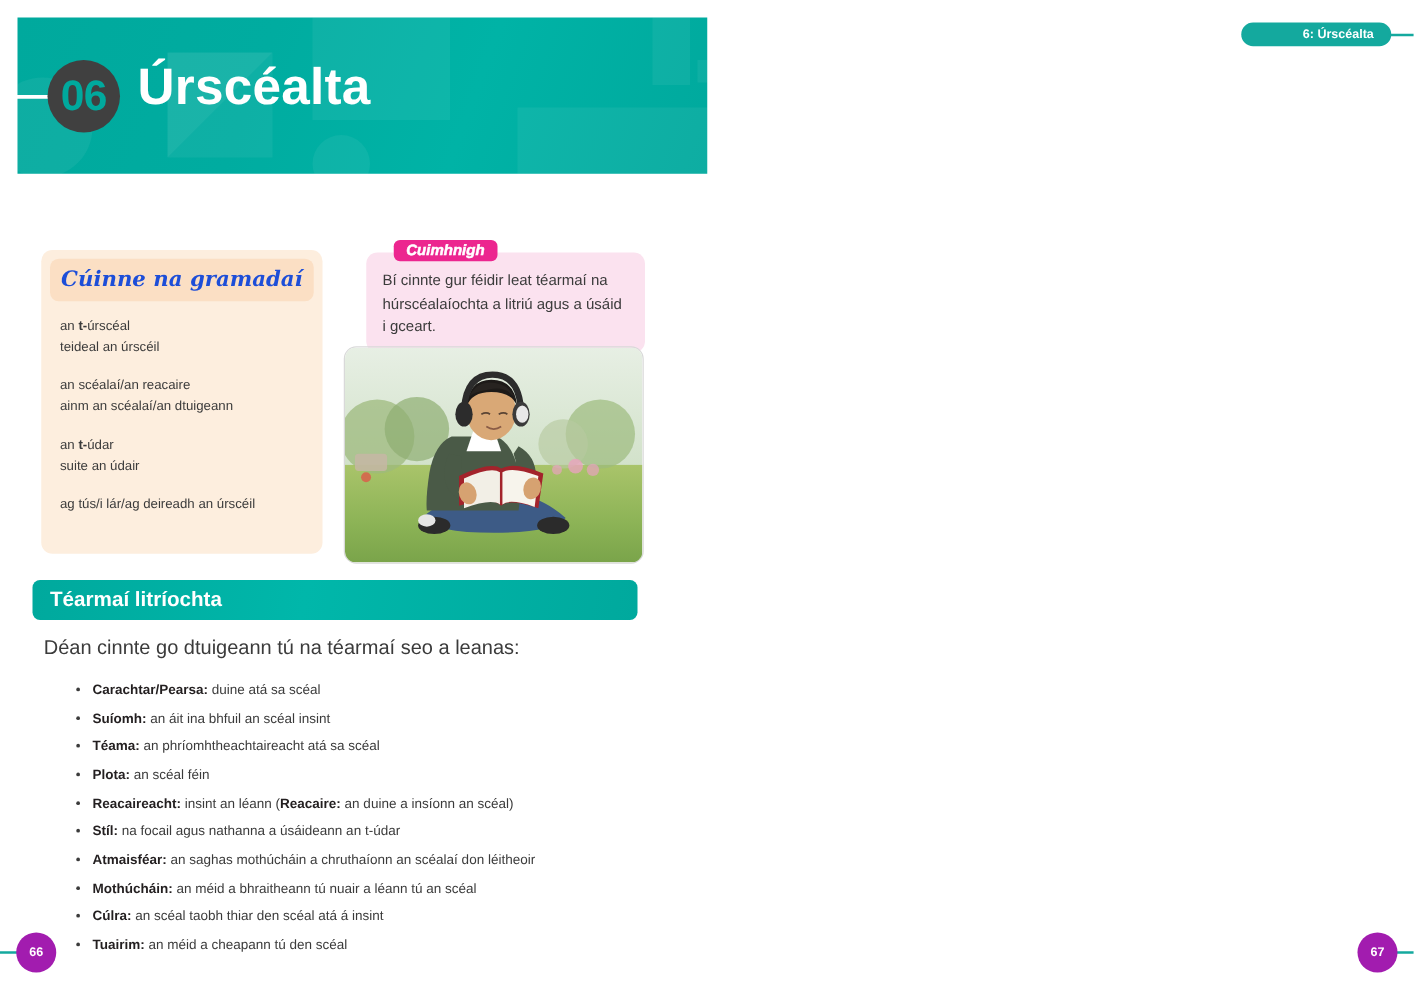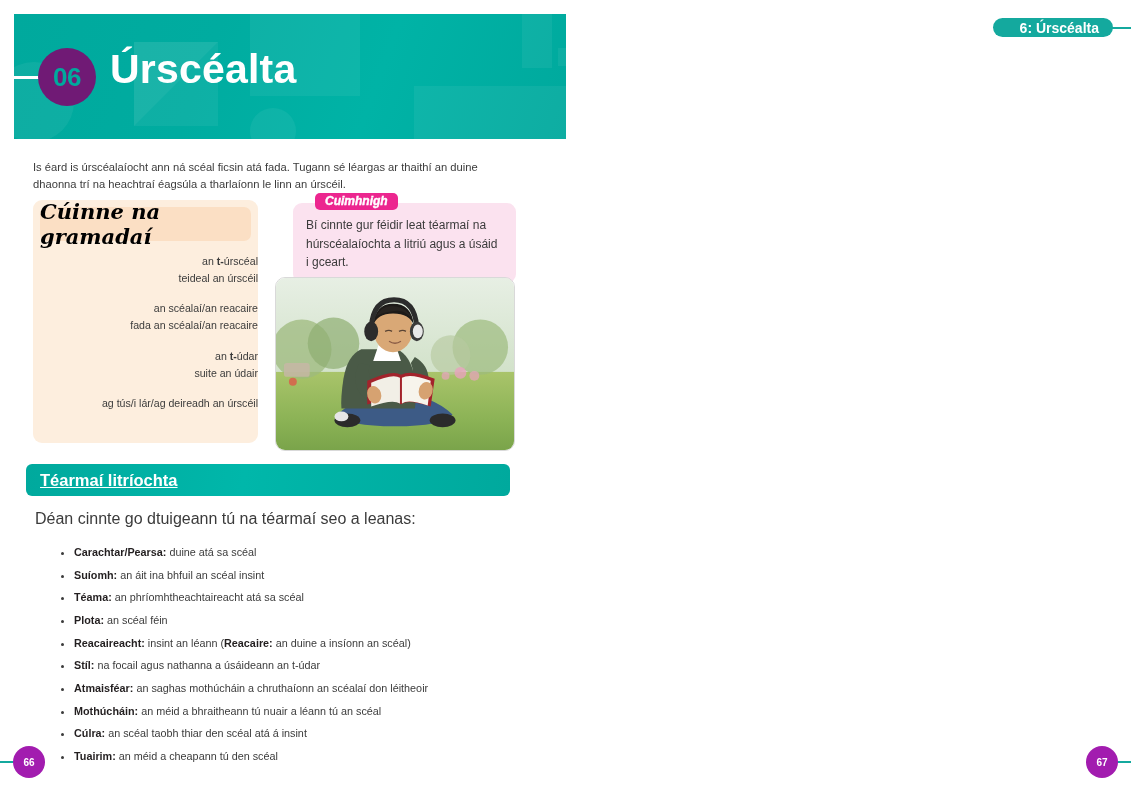--- a/index.html
+++ b/index.html
@@ -40,23 +40,23 @@
   .d7 { left: -20px; top: 48px; width: 80px; height: 80px; border-radius: 50%;
         background: rgba(255,255,255,0.04); }
 
   .chapter-rule {
     position: absolute; left: 0; top: 76px; width: 46px; height: 3px;
     background: #ffffff; z-index: 4;
   }
   .chapter-badge {
     position: absolute; left: 38px; top: 48px;
     width: 58px; height: 58px; border-radius: 50%;
-    background: #701a75; color: #00a99d;
+    background: #404040; color: #00a99d;
     display: flex; align-items: center; justify-content: center;
-    font-size: 26px; font-weight: bold; letter-spacing: -0.5px;
+    font-size: 34px; font-weight: bold; letter-spacing: -0.5px;
     z-index: 5;
   }
   .chapter-title {
     position: absolute; left: 110px; top: 46px;
     color: #ffffff; font-size: 41px; font-weight: 600;
     letter-spacing: 0.2px; z-index: 5;
   }
 
   
   .intro {
@@ -67,24 +67,24 @@
   
   .gram-box {
     position: absolute; left: 33px; top: 200px;
     width: 225px; height: 243px;
     background: #fdeede; border-radius: 9px;
   }
   .gram-head {
     margin: 7px 7px 0 7px; height: 34px;
     background: #fbdfc4; border-radius: 7px;
     display: flex; align-items: center; justify-content: center;
-    color: #000000; font-size: 21px; font-weight: 600;
+    color: #1d4ed8; font-size: 17px; font-weight: 600;
     font-family: "DejaVu Serif", serif; font-style: italic;
   }
-  .gram-list { margin: 12px 0 0 34px; font-size: 10.6px; line-height: 1.62; color: #3b3b3b; text-align: right; }
+  .gram-list { margin: 12px 0 0 15px; font-size: 10.6px; line-height: 1.62; color: #3b3b3b; }
   .gram-group { margin-bottom: 13px; }
   .gram-group div b { font-weight: bold; }
 
   
   .cuimh-wrap { position: absolute; left: 293px; top: 191px; width: 223px; }
   .cuimh-tag {
     position: relative; z-index: 3; display: inline-block;
     background: #ec268f; color: #ffffff;
     font-size: 12px; font-weight: bold; font-style: italic;
     padding: 1px 10px 2px 10px; border-radius: 5px;
@@ -104,21 +104,21 @@
     border-radius: 10px; overflow: hidden;
     border: 1px solid #d9d9d9;
   }
   .photo svg { display: block; width: 100%; height: 100%; }
 
   
   .sec-bar {
     position: absolute; height: 32px; border-radius: 6px;
     display: flex; align-items: center;
     padding-left: 14px; color: #ffffff;
-    font-size: 16.5px; font-weight: 600; text-decoration: underline;
+    font-size: 16.5px; font-weight: 600;
   }
   .sec-bar.teal {
     background: linear-gradient(100deg,#00a99d 0%,#00b7aa 45%,#00a99d 100%);
   }
   #sec-tearmai { left: 26px; top: 464px; width: 484px; }
 
   
   .lead-line {
     position: absolute; left: 35px; top: 510px; width: 470px;
     font-size: 16px; color: #3b3b3b;
@@ -132,21 +132,21 @@
   .bullets li b { font-weight: bold; color: #231f20; }
 
   
   .run-tab {
     position: absolute; right: 18px; top: 18px;
     height: 19px; min-width: 120px;
     background: #14a99e; color: #ffffff;
     border-radius: 10px;
     display: flex; align-items: center; justify-content: flex-end;
     padding: 0 14px 0 18px;
-    font-size: 14px; font-weight: 600;
+    font-size: 10px; font-weight: 600;
   }
   .run-tab-line {
     position: absolute; right: 0; top: 27px; width: 20px; height: 1.6px;
     background: #14a99e;
   }
 
   
   .folio {
     position: absolute; bottom: 22px;
     width: 32px; height: 32px; border-radius: 50%;
@@ -175,32 +175,31 @@
       <div class="deco d3"></div>
       <div class="deco d4"></div>
       <div class="deco d5"></div>
       <div class="deco d6"></div>
       <div class="deco d7"></div>
     </div>
     <div class="chapter-rule"></div>
     <div class="chapter-badge">06</div>
     <div class="chapter-title">Úrscéalta</div>
 
-    <div class="intro">Is éard is úrscéalaíocht ann ná scéal ficsin atá fada. Tugann sé léargas ar thaithí an duine dhaonna trí na heachtraí éagsúla a tharlaíonn le linn an úrscéil.</div>
 
     <div class="gram-box">
       <div class="gram-head">Cúinne na gramadaí</div>
       <div class="gram-list">
         <div class="gram-group">
           <div>an <b>t-</b>úrscéal</div>
           <div>teideal an úrscéil</div>
         </div>
         <div class="gram-group">
           <div>an scéalaí/an reacaire</div>
-          <div>fada an scéalaí/an reacaire</div>
+          <div>ainm an scéalaí/an dtuigeann</div>
         </div>
         <div class="gram-group">
           <div>an <b>t-</b>údar</div>
           <div>suite an údair</div>
         </div>
         <div class="gram-group">
           <div>ag tús/i lár/ag deireadh an úrscéil</div>
         </div>
       </div>
     </div>

